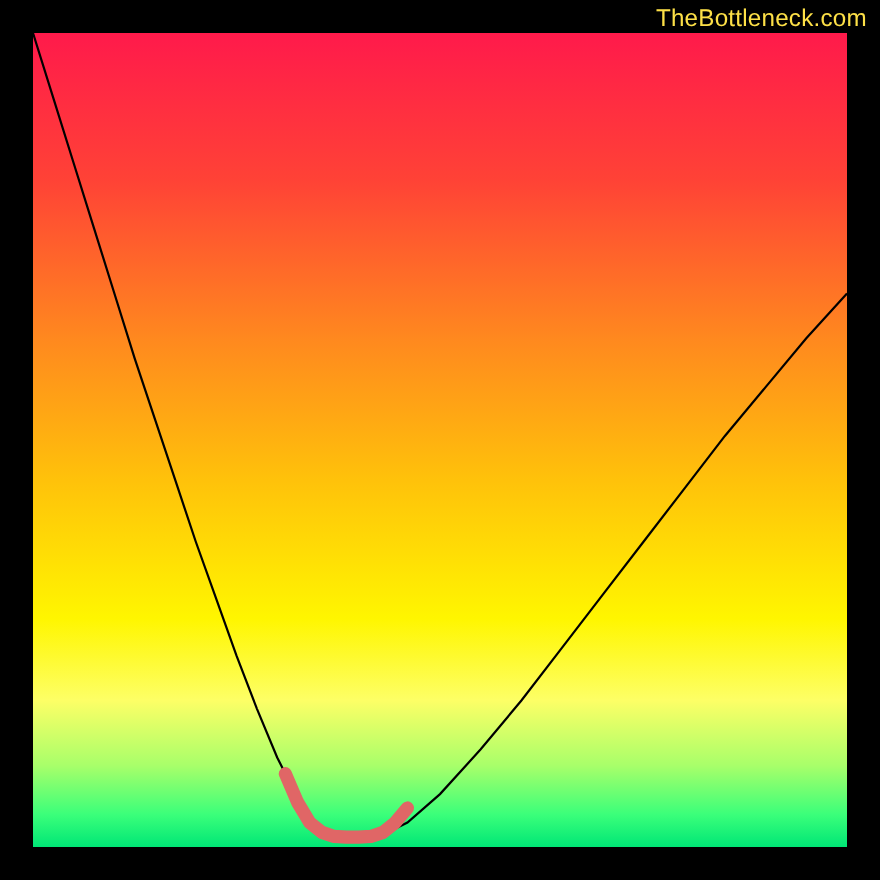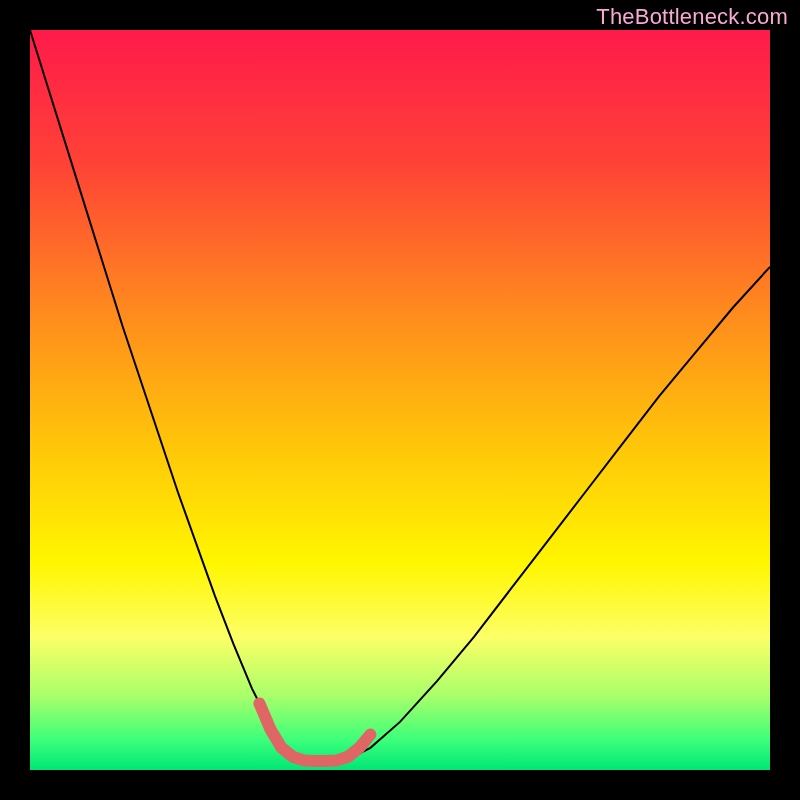--- a/index.html
+++ b/index.html
@@ -16,21 +16,21 @@
     top: 0;
     left: 0;
     width: 800px;
     height: 800px;
     background: #000;
   }
   .watermark {
     position: absolute;
     top: 4px;
     right: 12px;
-    color: #f9a8d4;
+    color: #fde047;
     font-size: 22px;
     font-weight: 400;
     letter-spacing: 0.2px;
     z-index: 10;
   }
   svg {
     position: absolute;
     top: 0;
     left: 0;
   }

